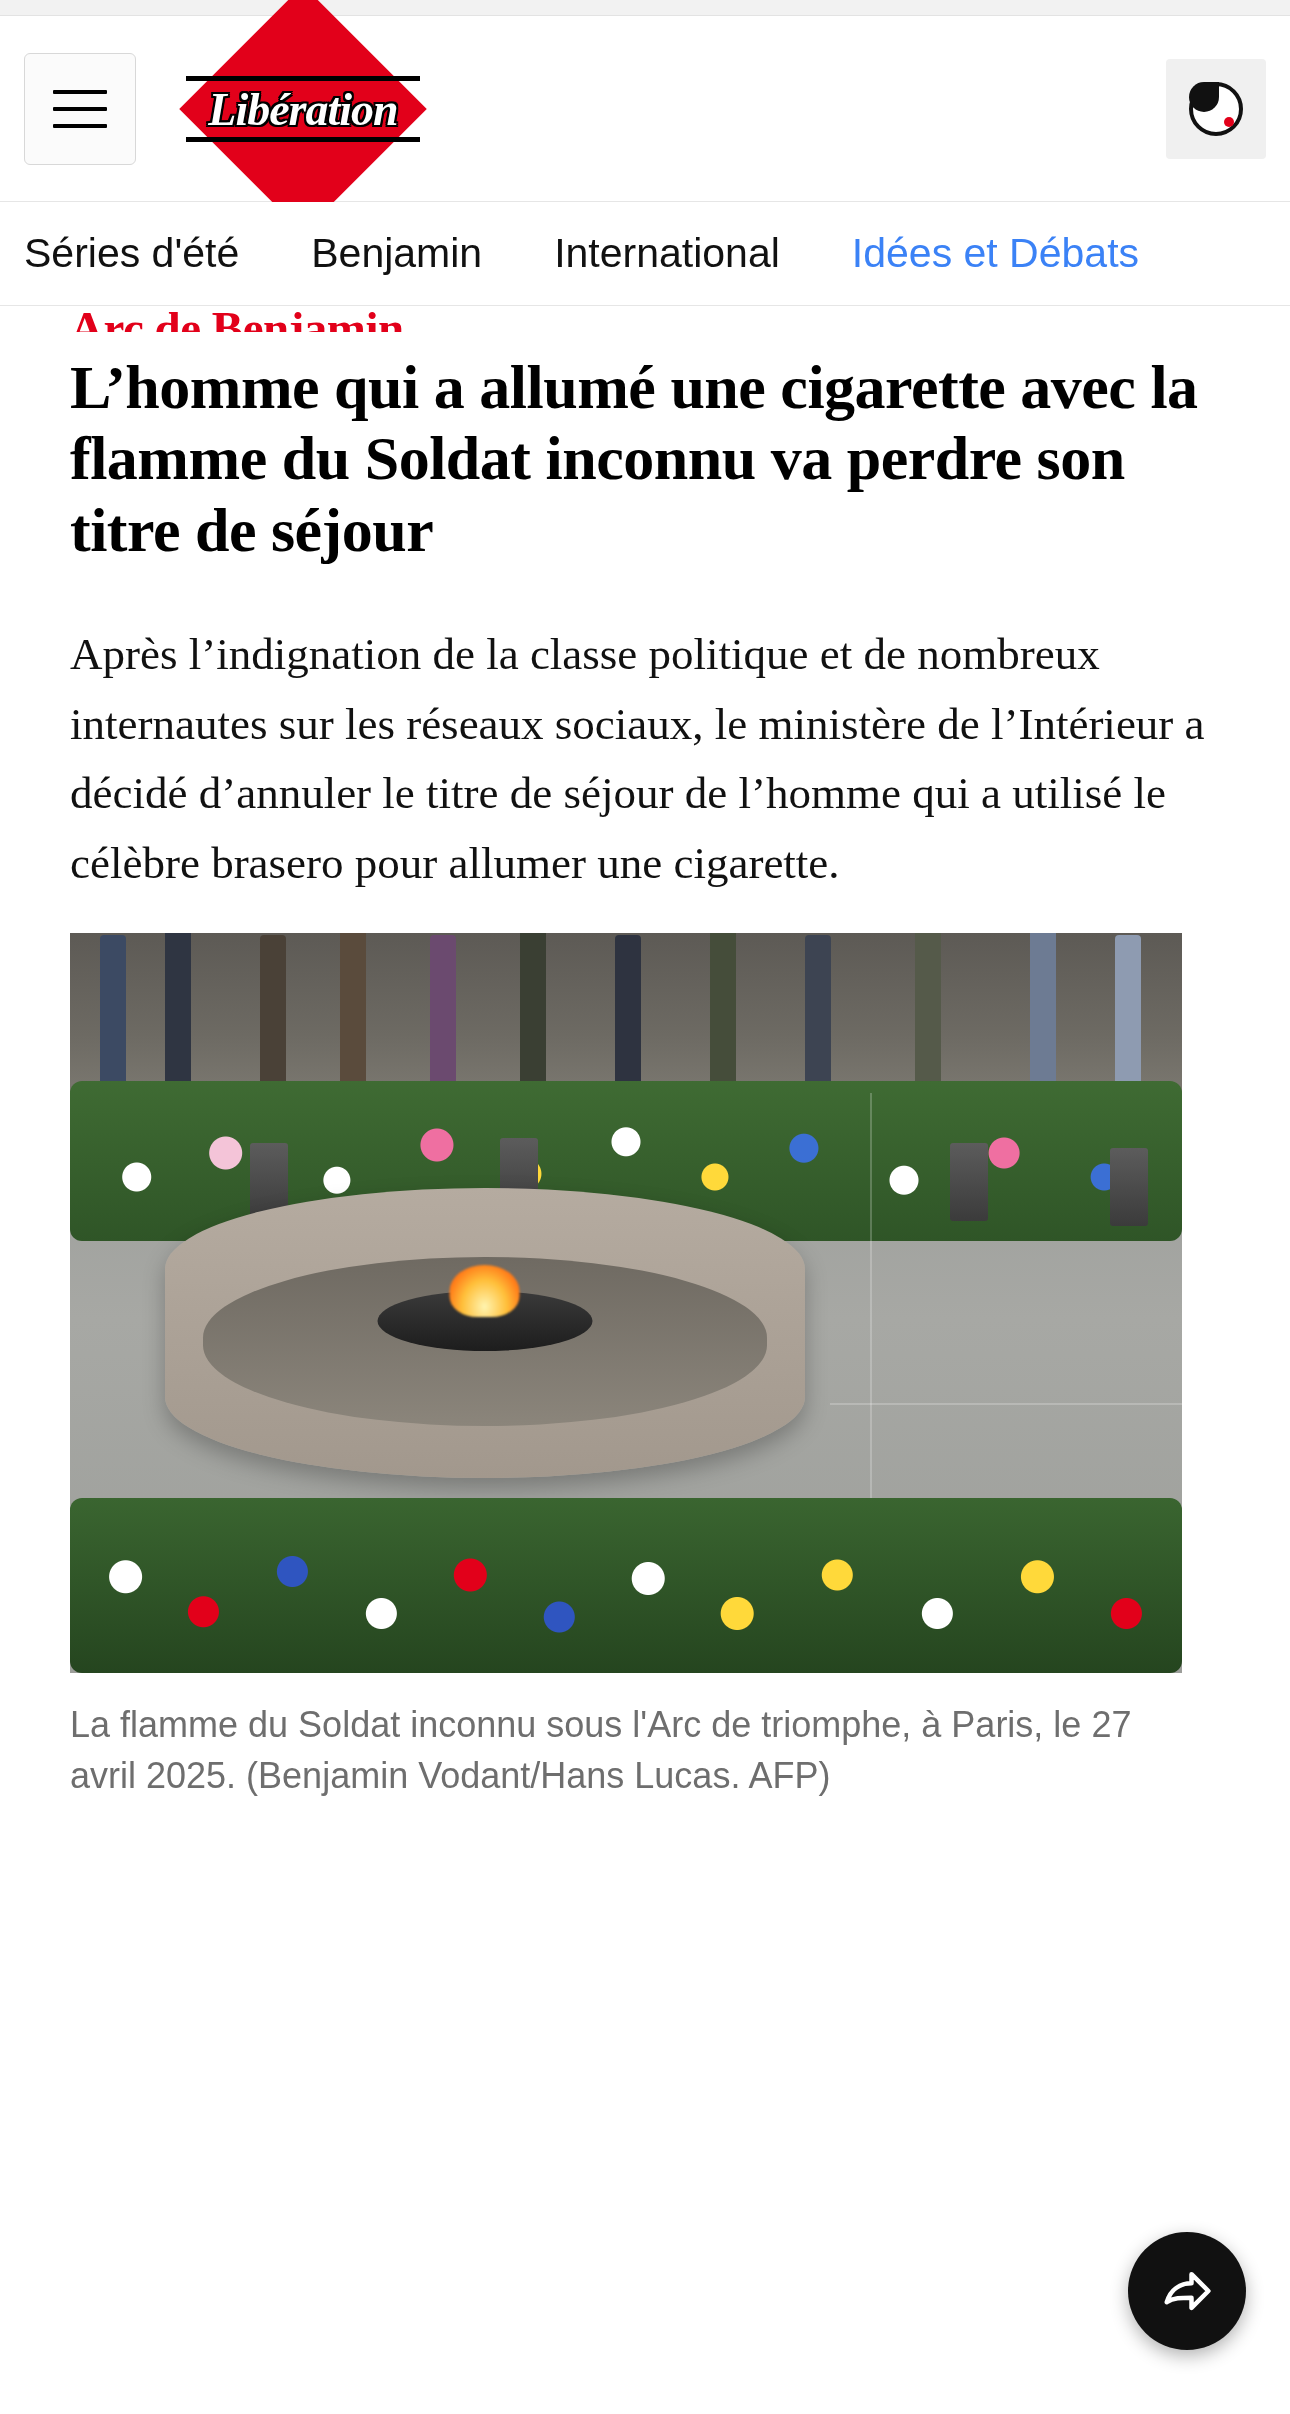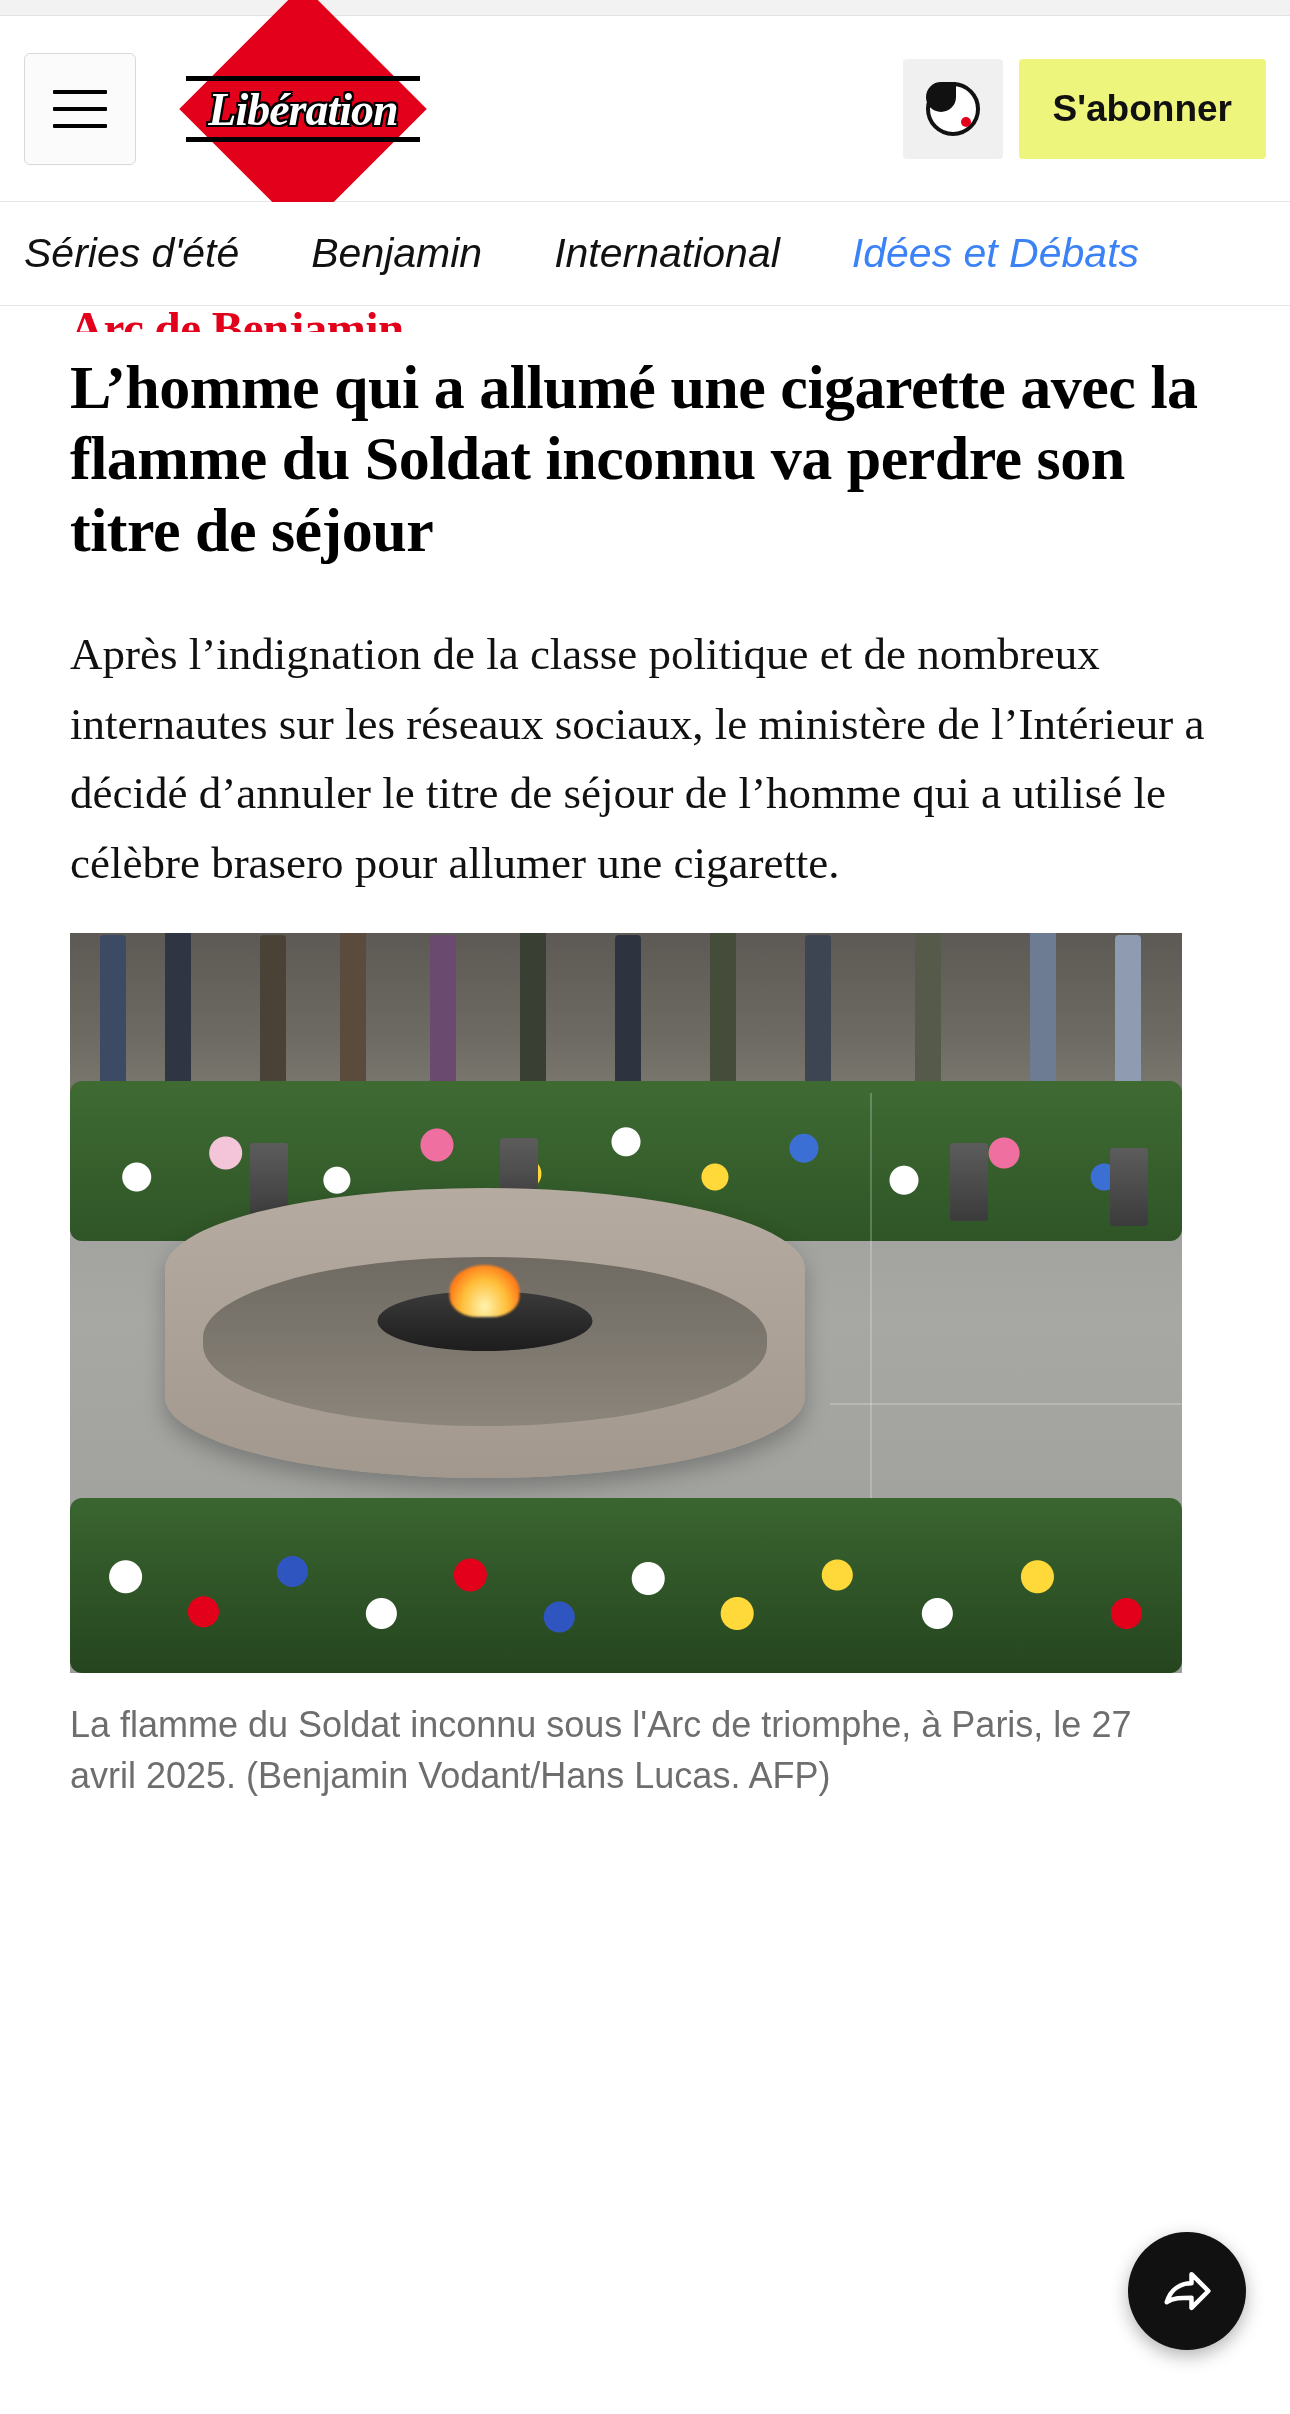--- a/index.html
+++ b/index.html
@@ -164,21 +164,20 @@
   .navbar {
     height: 104px;
     display: flex;
     align-items: center;
     gap: 72px;
     padding: 0 24px;
     border-bottom: 1px solid #e6e6e6;
     overflow: hidden;
     background: #fff;
     position: relative;
-    font-style: italic;
   }
   .nav-item {
     font-size: 41px;
     color: #111;
     white-space: nowrap;
     cursor: pointer;
   }
   .nav-item.faded { color: #3b82f6; }
 
   
@@ -392,21 +391,20 @@
       <div class="logo-diamond"></div>
       <div class="logo-bar-top"></div>
       <div class="logo-bar-bottom"></div>
       <div class="logo-text">Libération</div>
     </div>
 
     <div class="header-right">
       <div class="account-button">
         <div class="avatar-glyph"></div>
       </div>
-      <button class="subscribe-button">S'abonner</button>
     </div>
   </div>
 
   <div class="navbar">
     <div class="nav-item">Séries d'été</div>
     <div class="nav-item">Benjamin</div>
     <div class="nav-item">International</div>
     <div class="nav-item faded">Idées et Débats</div>
   </div>
 

